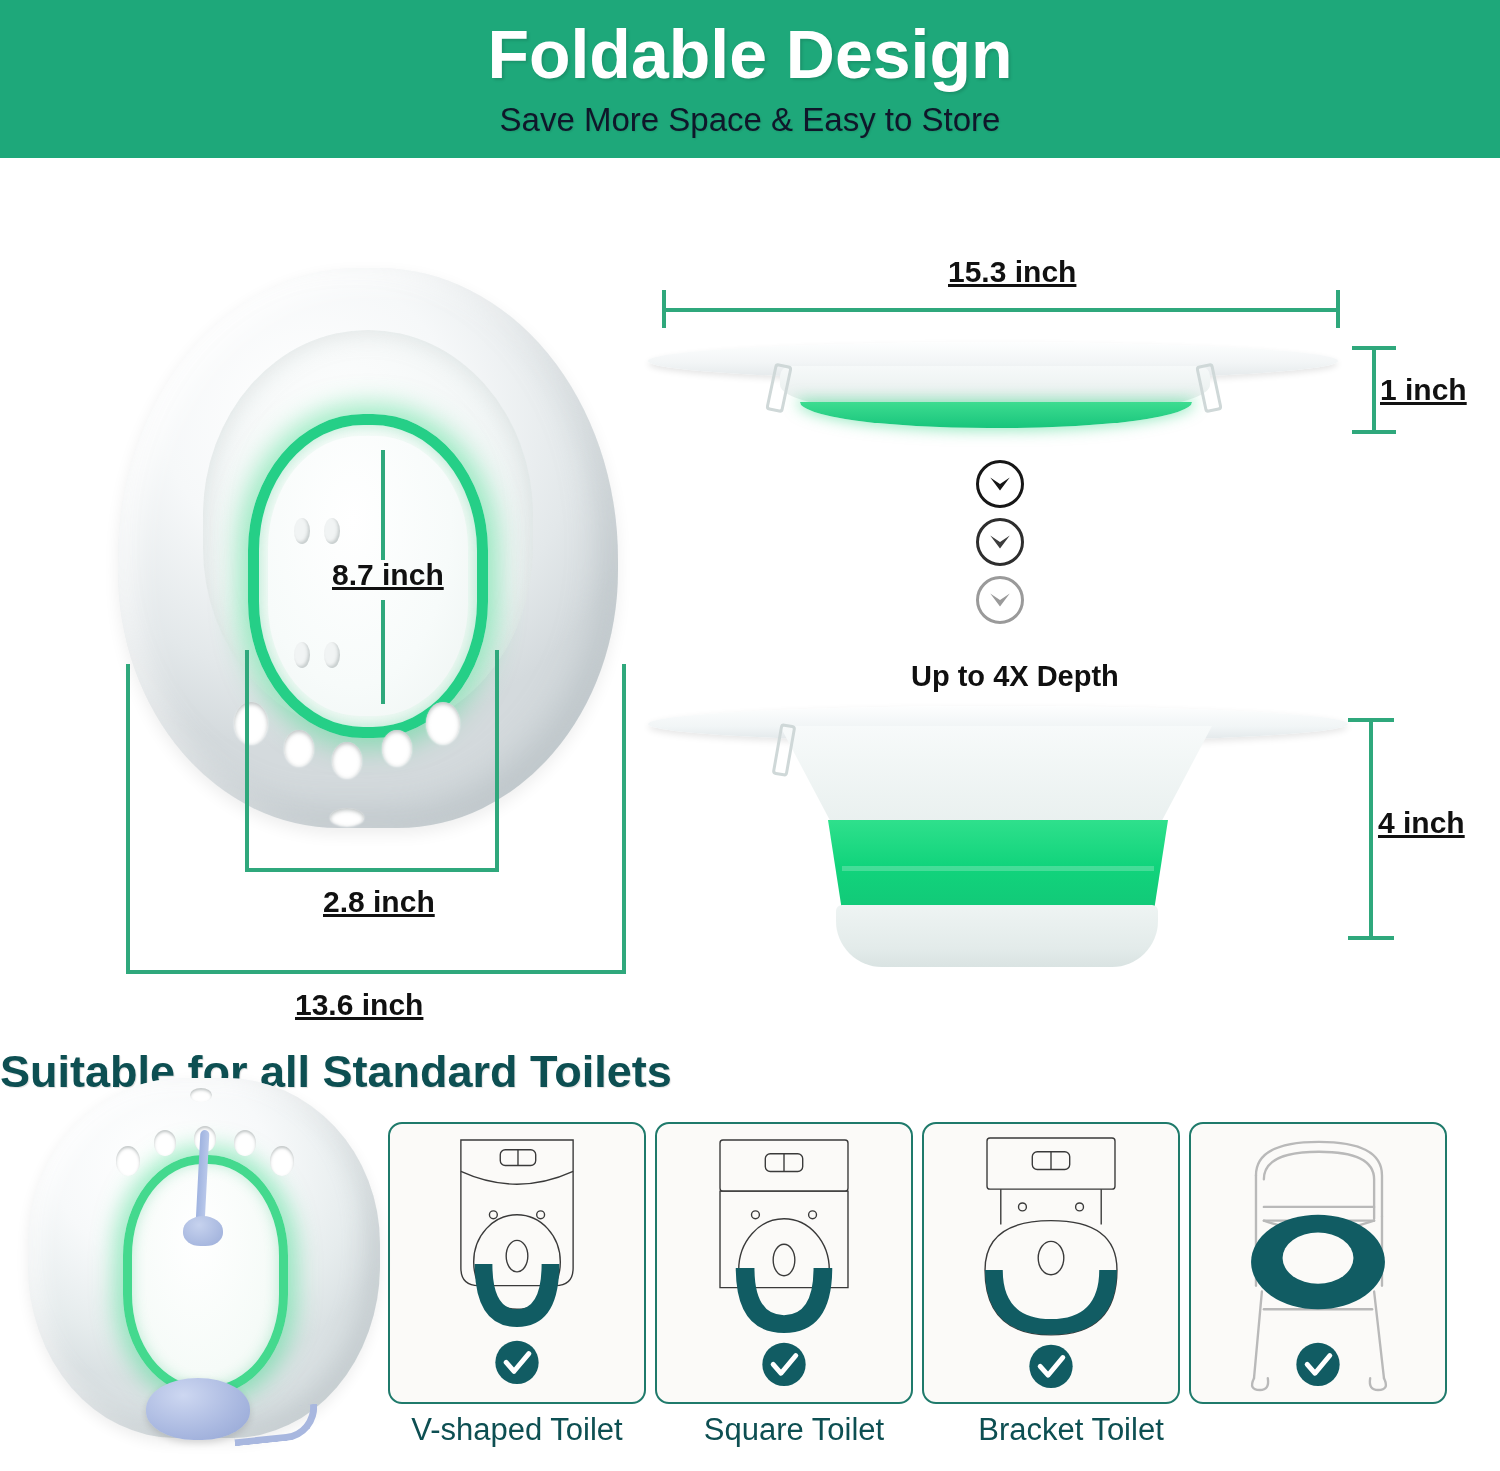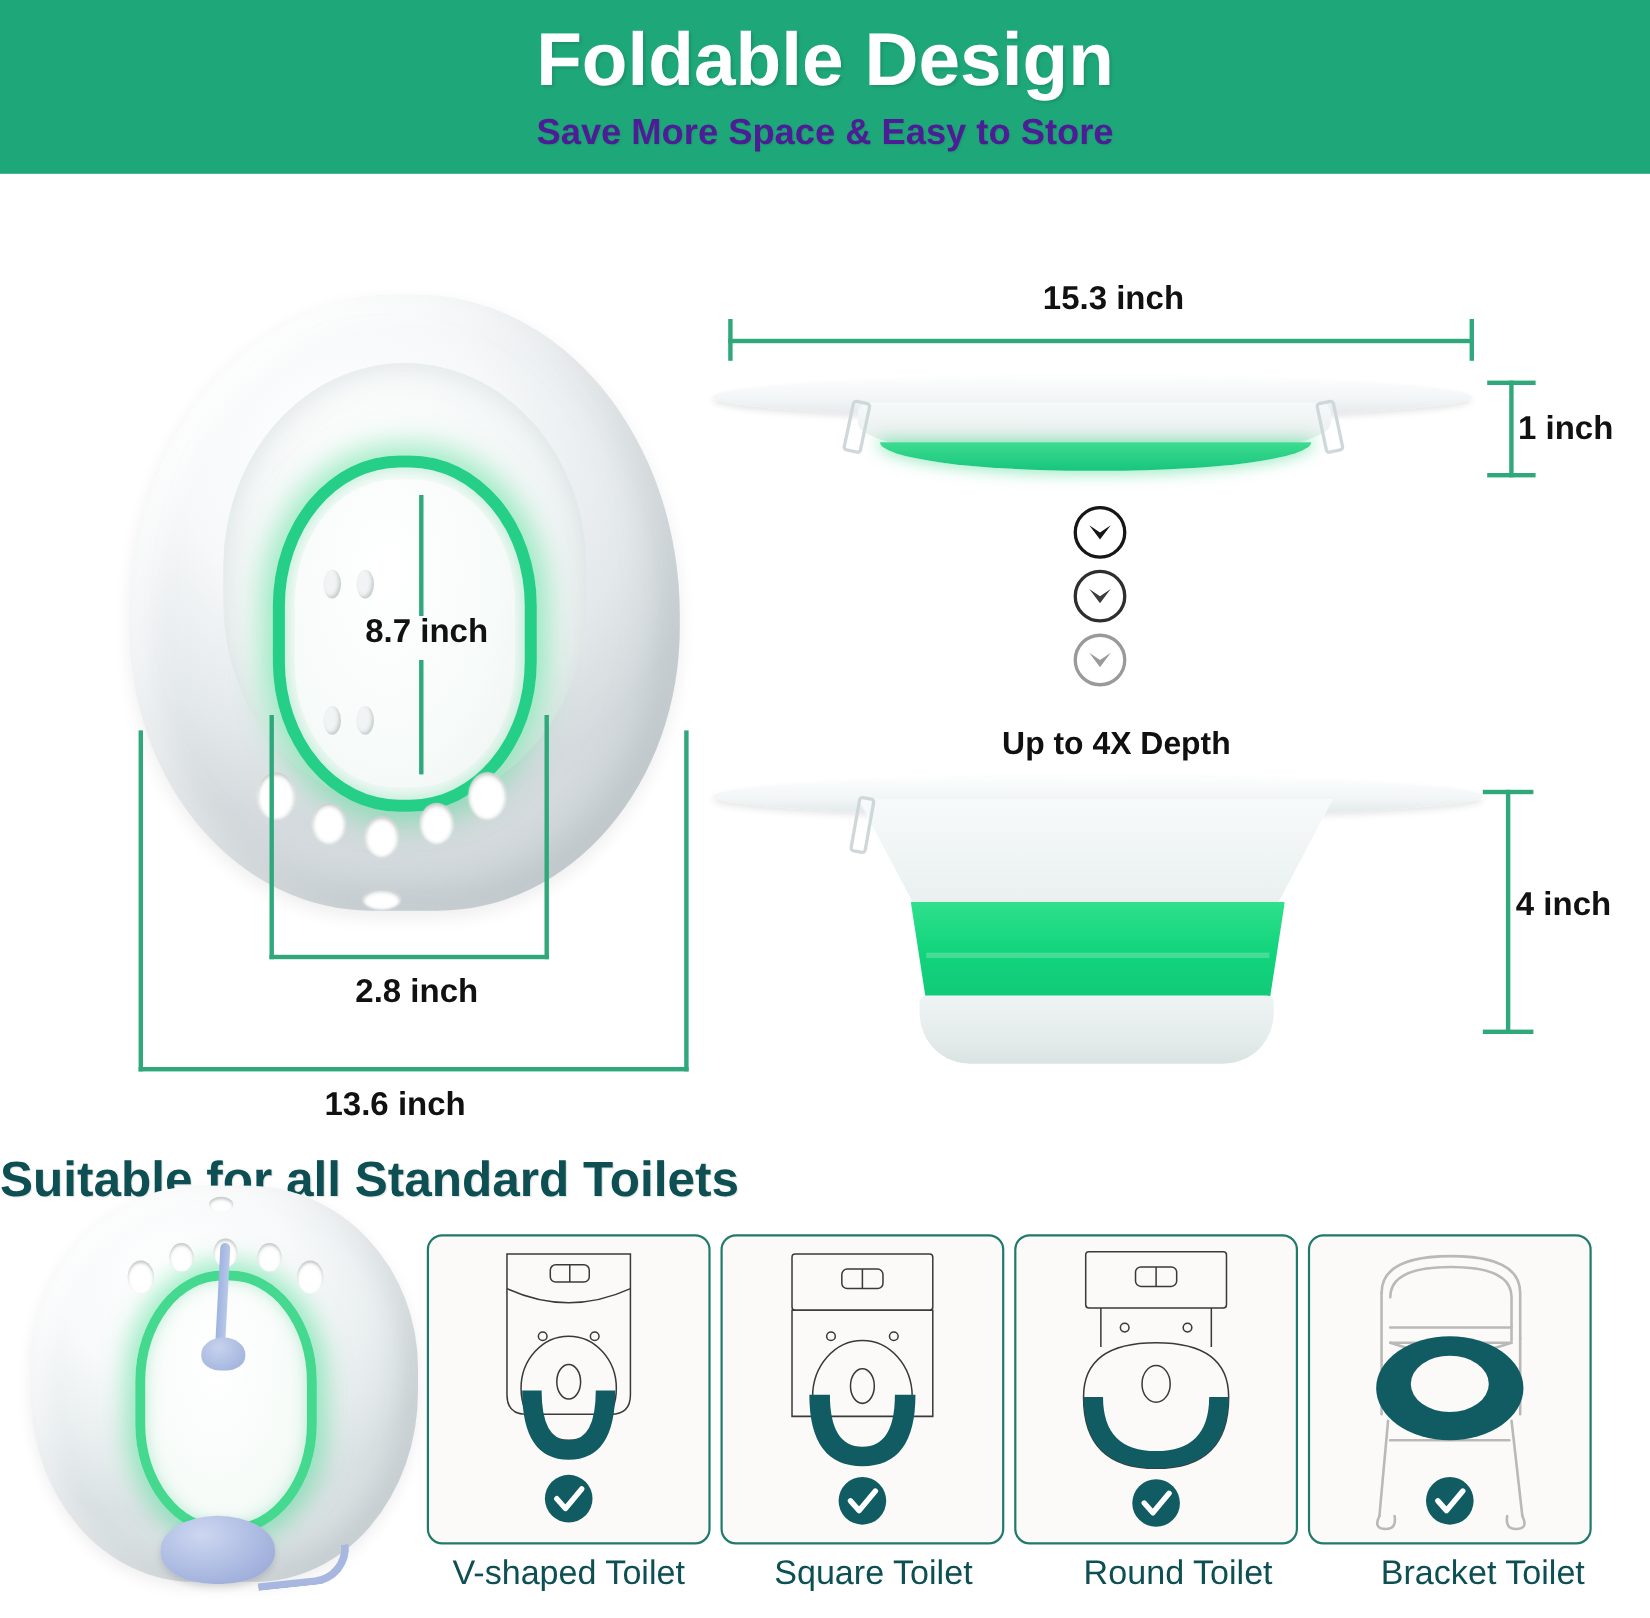--- a/index.html
+++ b/index.html
@@ -17,28 +17,28 @@
     background:#1ea87a;
     display:flex; flex-direction:column;
     align-items:center; justify-content:center;
   }
   .banner-title {
     font-size:68px; font-weight:bold; color:#ffffff;
     letter-spacing:0px; line-height:1.0;
     text-shadow:2px 2px 3px rgba(0,0,0,0.13);
   }
   .banner-sub {
-    font-size:33px; color:#4c1d95; margin-top:13px; font-weight:700;
+    font-size:33px; color:#0f172a; margin-top:13px; font-weight:400;
     text-shadow:1px 1px 2px rgba(0,0,0,0.10);
   }
 
   
   .dim-label {
     position:absolute; font-weight:bold; color:#111;
-    font-size:30px; white-space:nowrap;
+    font-size:30px; white-space:nowrap;text-decoration:underline;
   }
   .dim-h {           
     position:absolute; height:4px; background:#2fa87c;
   }
   .dim-v {           
     position:absolute; width:4px; background:#2fa87c;
   }
   .tick-v { position:absolute; width:4px; background:#2fa87c; }
   .tick-h { position:absolute; height:4px; background:#2fa87c; }
 
@@ -379,21 +379,20 @@
         <ellipse cx="129" cy="136" rx="36" ry="26" fill="#fbfaf8"></ellipse>
         <circle cx="129" cy="244" r="22" fill="#115c63"></circle>
         <path d="M118 244 l8 9 l15 -18" stroke="#ffffff" stroke-width="5" fill="none" stroke-linecap="round" stroke-linejoin="round"></path>
       </svg>
     </div>
   </div>
 
   <div class="card-labels">
     <div class="card-label">V-shaped Toilet</div>
     <div class="card-label">Square Toilet</div>
-    <div class="card-label">Round Toilet</div>
     <div class="card-label">Bracket Toilet</div>
   </div>
 
   <div class="photo2">
     <div class="p2-shell"></div>
     <div class="p2-greenring"></div>
     <div class="p2-hole" style="left:162px;top:10px;width:22px;height:14px;"></div>
     <div class="p2-hole" style="left:88px;top:68px;width:24px;height:30px;"></div>
     <div class="p2-hole" style="left:126px;top:52px;width:22px;height:26px;"></div>
     <div class="p2-hole" style="left:166px;top:48px;width:22px;height:26px;"></div>

